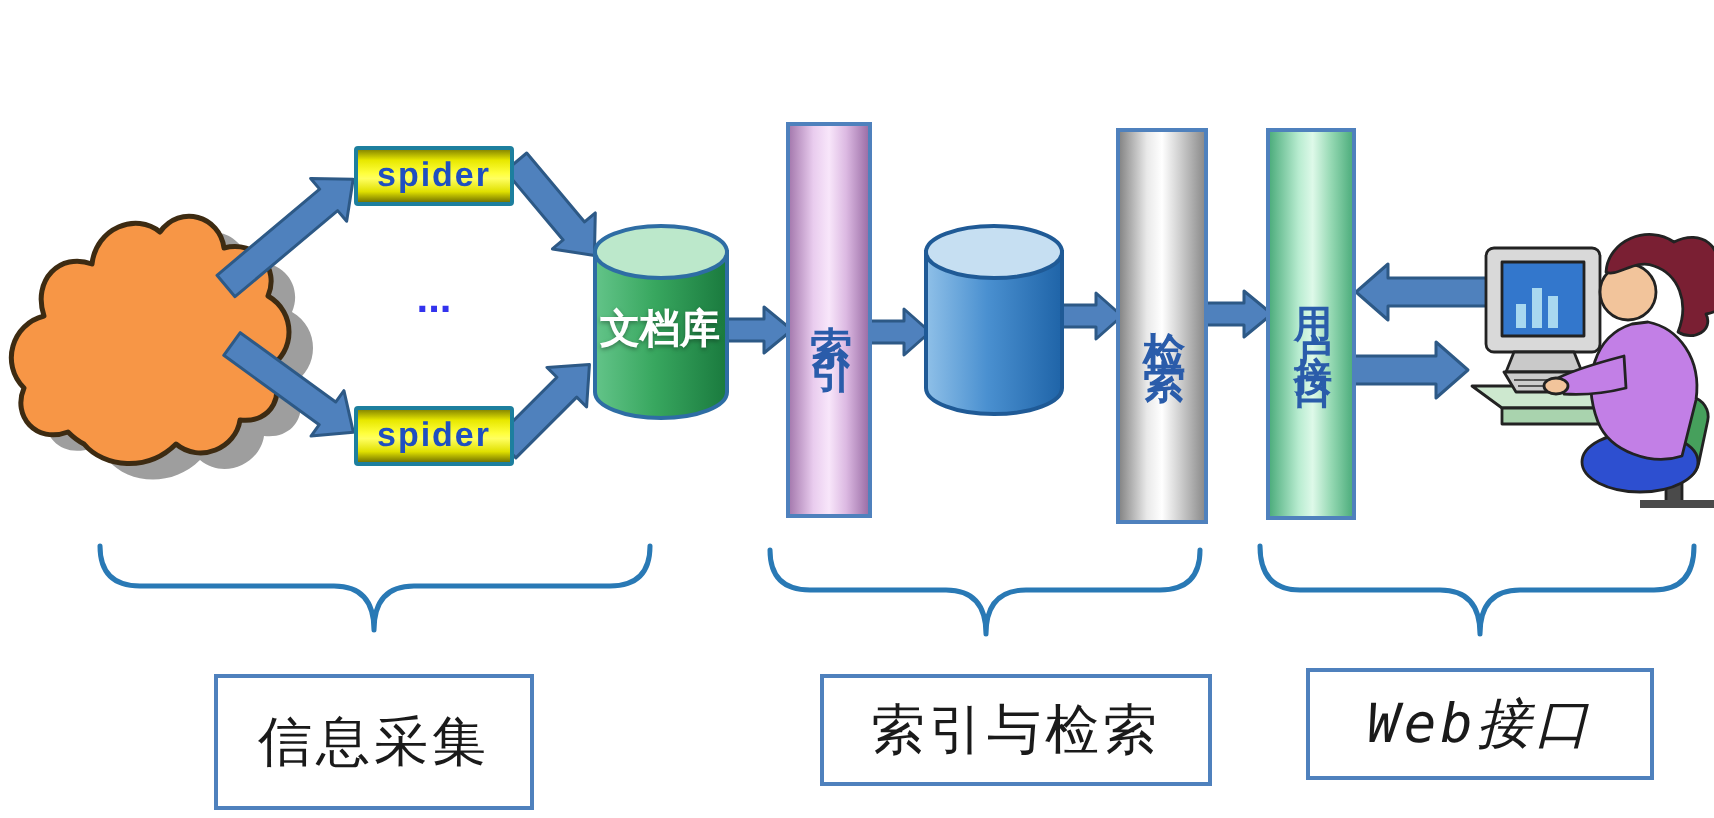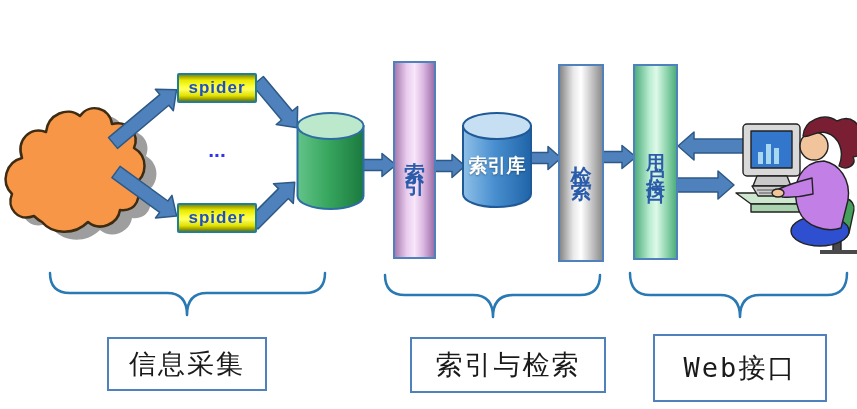--- a/index.html
+++ b/index.html
@@ -77,23 +77,23 @@
   .cyl-label.idx{left:460px;top:153px;width:74px;font-size:19px;}
 
   
   .group-box{
     position:absolute;box-sizing:border-box;
     border:2px solid #4f81bd;background:#ffffff;
     display:flex;align-items:center;justify-content:center;
     color:#1a1a1a;
   }
   .group-box span{font-size:27px;letter-spacing:2px;font-family:"DejaVu Sans Mono","Liberation Sans",sans-serif;}
-  .gb1{left:107px;top:337px;width:160px;height:54px;}
+  .gb1{left:107px;top:337px;width:160px;height:68px;}
   .gb2{left:410px;top:337px;width:196px;height:56px;}
-  .gb3{left:653px;top:334px;width:174px;height:68px;}
+  .gb3{left:653px;top:334px;width:174px;height:56px;font-style:italic;}
 </style>
 </head>
 <body>
 
 <div class="canvas">
 
   <svg class="layer" viewBox="0 0 857 409">
     <defs>
       <linearGradient id="gcyl" x1="0" y1="0" x2="1" y2="0">
         <stop offset="0" stop-color="#63c489"></stop>
@@ -180,21 +180,21 @@
 
 
   <div class="spider-box spider-top">
     <span>spider</span>
   </div>
   <div class="ellipsis">...</div>
   <div class="spider-box spider-bottom">
     <span>spider</span>
   </div>
 
-  <div class="cyl-label idx">索引库</div>
+  <div class="cyl-label doc">文档库</div>
 
   <div class="vbar bar-index">
     <span class="vtext">索引</span>
   </div>
   <div class="vbar bar-search">
     <span class="vtext">检索</span>
   </div>
   <div class="vbar bar-ui">
     <span class="vtext">用户接口</span>
   </div>

